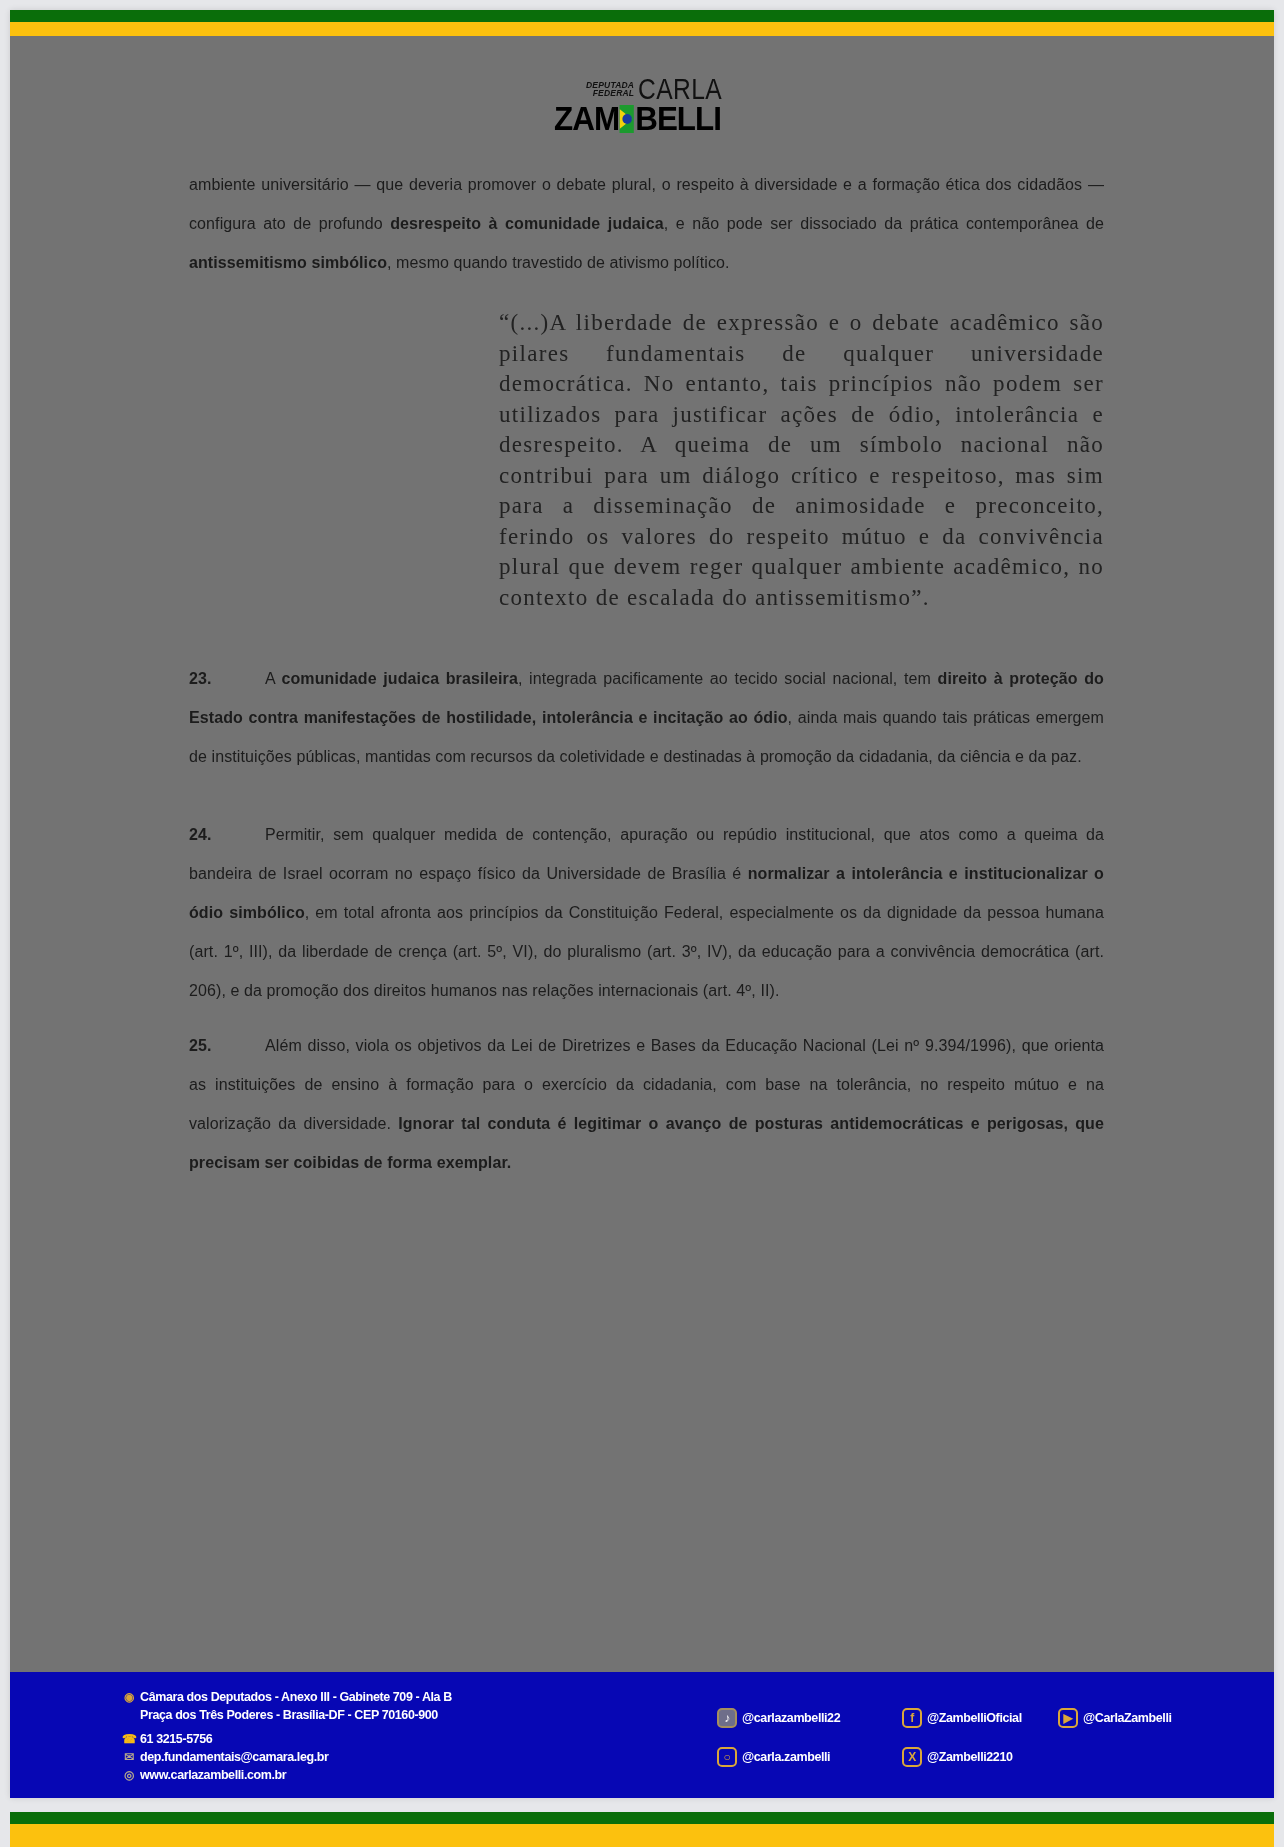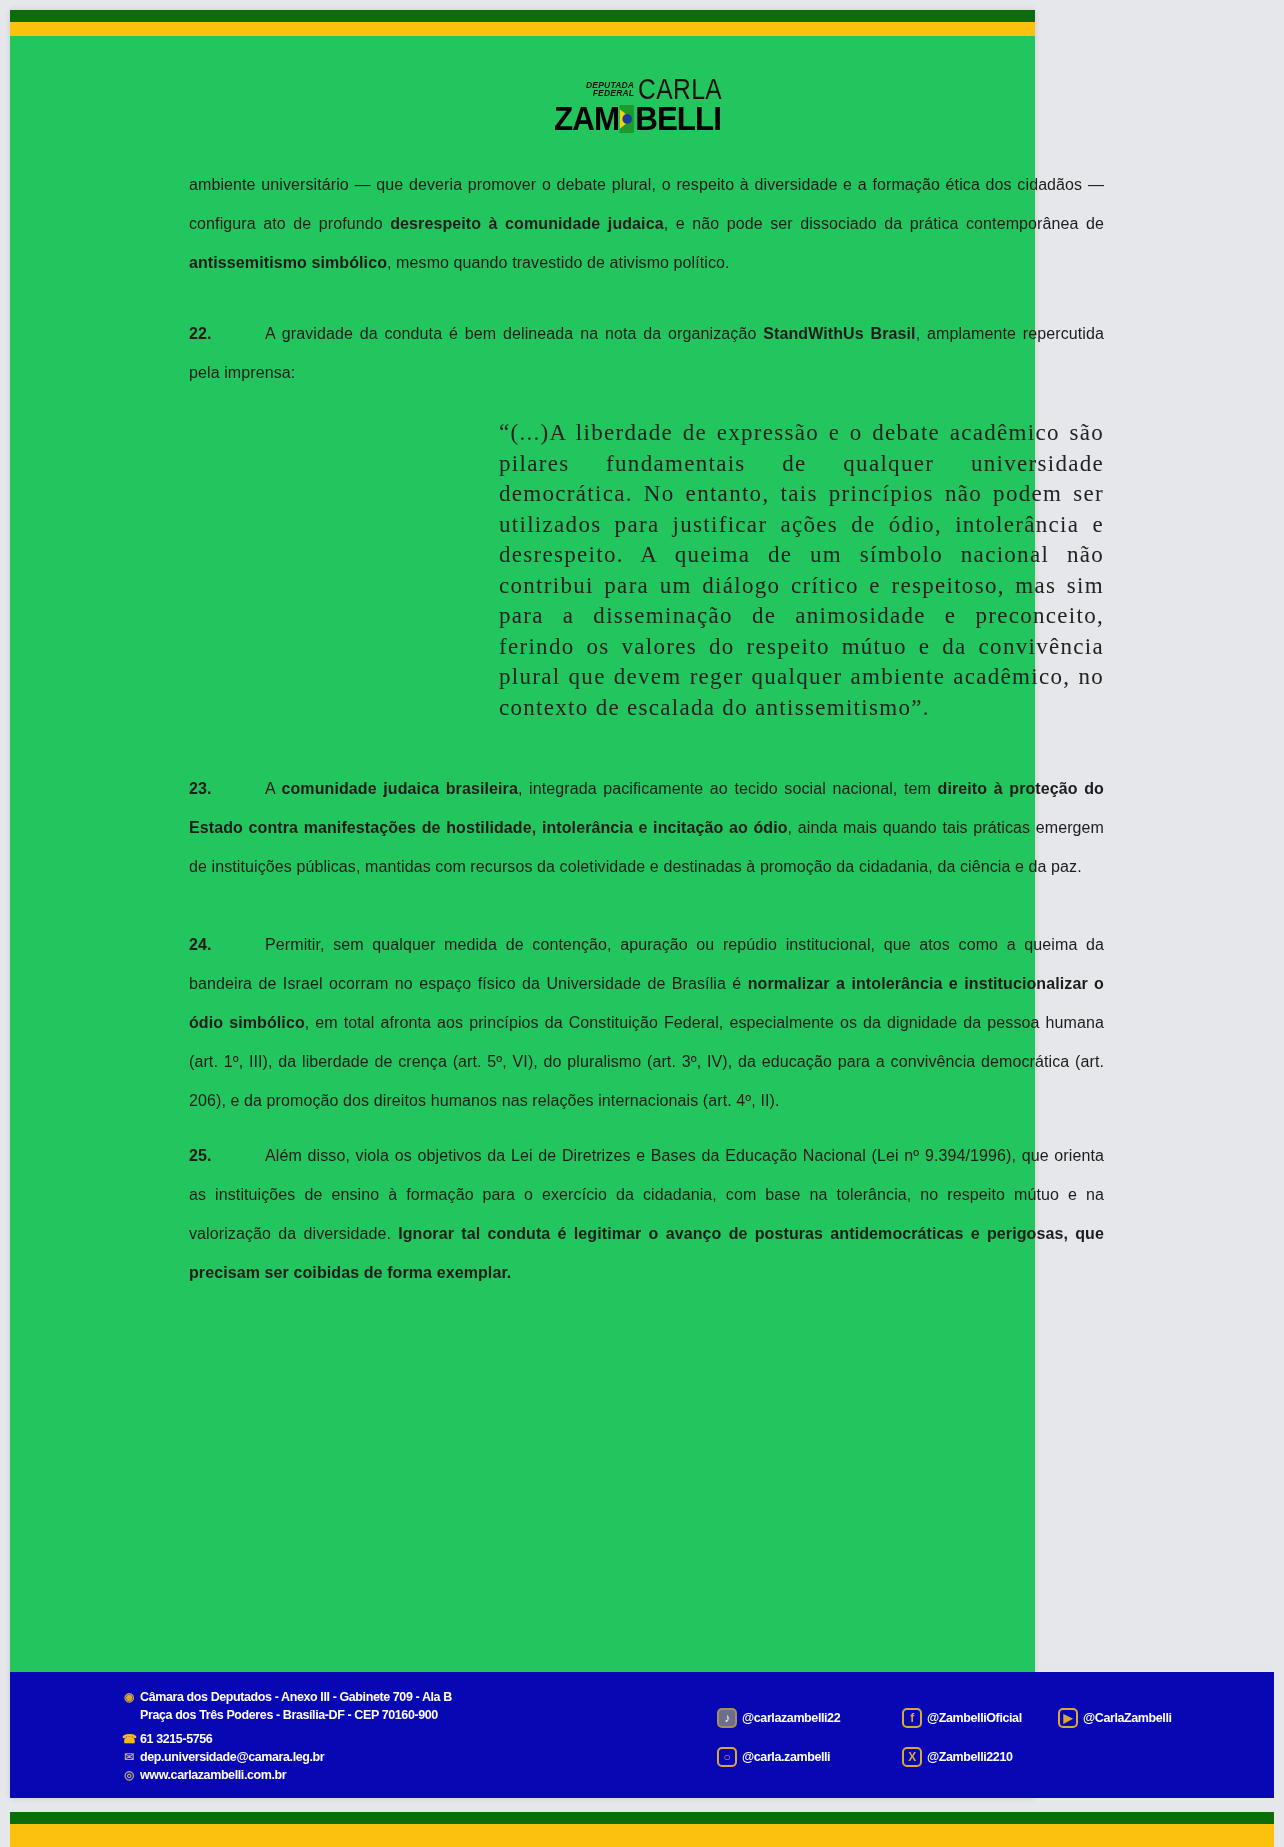--- a/index.html
+++ b/index.html
@@ -2,22 +2,22 @@
 <html><head>
 <meta charset="utf-8">
 <style>
   html, body { margin: 0; padding: 0; }
   body {
     width: 1284px; height: 1847px; position: relative; overflow: hidden;
     background: #e6e7ea;
     font-family: "Liberation Sans", sans-serif;
   }
   .page {
-    position: absolute; left: 10px; top: 10px; width: 1025px; height: 1788px;
-    background: #22c55e;
+    position: absolute; left: 10px; top: 10px; width: 1264px; height: 1788px;
+    background: #737373;
     box-shadow: 0 0 6px rgba(0,0,0,0.12);
   }
   .stripe-green { position: absolute; left: 0; top: 0; width: 100%; height: 12px; background: #0a6e0a; }
   .stripe-yellow { position: absolute; left: 0; top: 12px; width: 100%; height: 14px; background: #fcc10e; }
 
   .logo { position: absolute; left: 544px; top: 64px; width: 200px; height: 60px; }
   .logo .dep { position: absolute; left: 32px; top: 7px; font-family: "Liberation Sans", sans-serif; font-weight: bold; font-style: italic; font-size: 8.5px; line-height: 8px; text-align: right; color: #111; letter-spacing: 0.2px; }
   .logo .carla { position: absolute; left: 84px; top: -2px; font-family: "Liberation Sans Narrow", "Liberation Sans", sans-serif; font-size: 30px; color: #111; letter-spacing: 0.5px; transform: scaleX(0.82); transform-origin: left; }
   .logo .zam { position: absolute; left: 0px; top: 26px; font-family: "Liberation Sans", sans-serif; font-weight: 900; font-size: 33px; color: #000; letter-spacing: -1px; transform: scaleX(0.95); transform-origin: left; }
   .logo .flag { display: inline-block; position: relative; width: 15px; height: 28px; background: #1c9a2e; vertical-align: -3px; margin: 0 1px; overflow: hidden; }
@@ -81,21 +81,20 @@
       <span>DEPUTADA</span><br>
       <span>FEDERAL</span>
     </div>
     <div class="carla">CARLA</div>
     <div class="zam"><span>ZAM</span><span class="flag"></span><span>BELLI</span></div>
   </div>
 
   <div class="content">
     <p class="para p0"><span>ambiente universitário — que deveria promover o debate plural, o respeito à diversidade e a formação ética dos cidadãos — configura ato de profundo </span><b>desrespeito à comunidade judaica</b><span>, e não pode ser dissociado da prática contemporânea de </span><b>antissemitismo simbólico</b><span>, mesmo quando travestido de ativismo político.</span></p>
 
-    <p class="para p22"><span class="num">22.</span><span>A gravidade da conduta é bem delineada na nota da organização </span><b>StandWithUs Brasil</b><span>, amplamente repercutida pela imprensa:</span></p>
 
     <p class="quote">“(...)A liberdade de expressão e o debate acadêmico são pilares fundamentais de qualquer universidade democrática. No entanto, tais princípios não podem ser utilizados para justificar ações de ódio, intolerância e desrespeito. A queima de um símbolo nacional não contribui para um diálogo crítico e respeitoso, mas sim para a disseminação de animosidade e preconceito, ferindo os valores do respeito mútuo e da convivência plural que devem reger qualquer ambiente acadêmico, no contexto de escalada do antissemitismo”.</p>
 
     <p class="para p23"><span class="num">23.</span><span>A </span><b>comunidade judaica brasileira</b><span>, integrada pacificamente ao tecido social nacional, tem </span><b>direito à proteção do Estado contra manifestações de hostilidade, intolerância e incitação ao ódio</b><span>, ainda mais quando tais práticas emergem de instituições públicas, mantidas com recursos da coletividade e destinadas à promoção da cidadania, da ciência e da paz.</span></p>
 
     <p class="para p24"><span class="num">24.</span><span>Permitir, sem qualquer medida de contenção, apuração ou repúdio institucional, que atos como a queima da bandeira de Israel ocorram no espaço físico da Universidade de Brasília é </span><b>normalizar a intolerância e institucionalizar o ódio simbólico</b><span>, em total afronta aos princípios da Constituição Federal, especialmente os da dignidade da pessoa humana (art. 1º, III), da liberdade de crença (art. 5º, VI), do pluralismo (art. 3º, IV), da educação para a convivência democrática (art. 206), e da promoção dos direitos humanos nas relações internacionais (art. 4º, II).</span></p>
 
     <p class="para p25"><span class="num">25.</span><span>Além disso, viola os objetivos da Lei de Diretrizes e Bases da Educação Nacional (Lei nº 9.394/1996), que orienta as instituições de ensino à formação para o exercício da cidadania, com base na tolerância, no respeito mútuo e na valorização da diversidade. </span><b>Ignorar tal conduta é legitimar o avanço de posturas antidemocráticas e perigosas, que precisam ser coibidas de forma exemplar.</b></p>
   </div>
 
@@ -105,21 +104,21 @@
           <span class="ico ico-pin">◉</span>
           <span>Câmara dos Deputados - Anexo III - Gabinete 709 - Ala B</span>
         </div>
       <div class="row indent">Praça dos Três Poderes - Brasília-DF - CEP 70160-900</div>
       <div class="row gap">
           <span class="ico ico-phone">☎</span>
           <span>61 3215-5756</span>
         </div>
       <div class="row">
           <span class="ico ico-mail">✉</span>
-          <span>dep.universidade@camara.leg.br</span>
+          <span>dep.fundamentais@camara.leg.br</span>
         </div>
       <div class="row">
           <span class="ico ico-web">◎</span>
           <span>www.carlazambelli.com.br</span>
         </div>
     </div>
 
     <div class="socials">
       <div class="soc" style="left:0;top:0;">
           <span class="box tiktok">♪</span>

